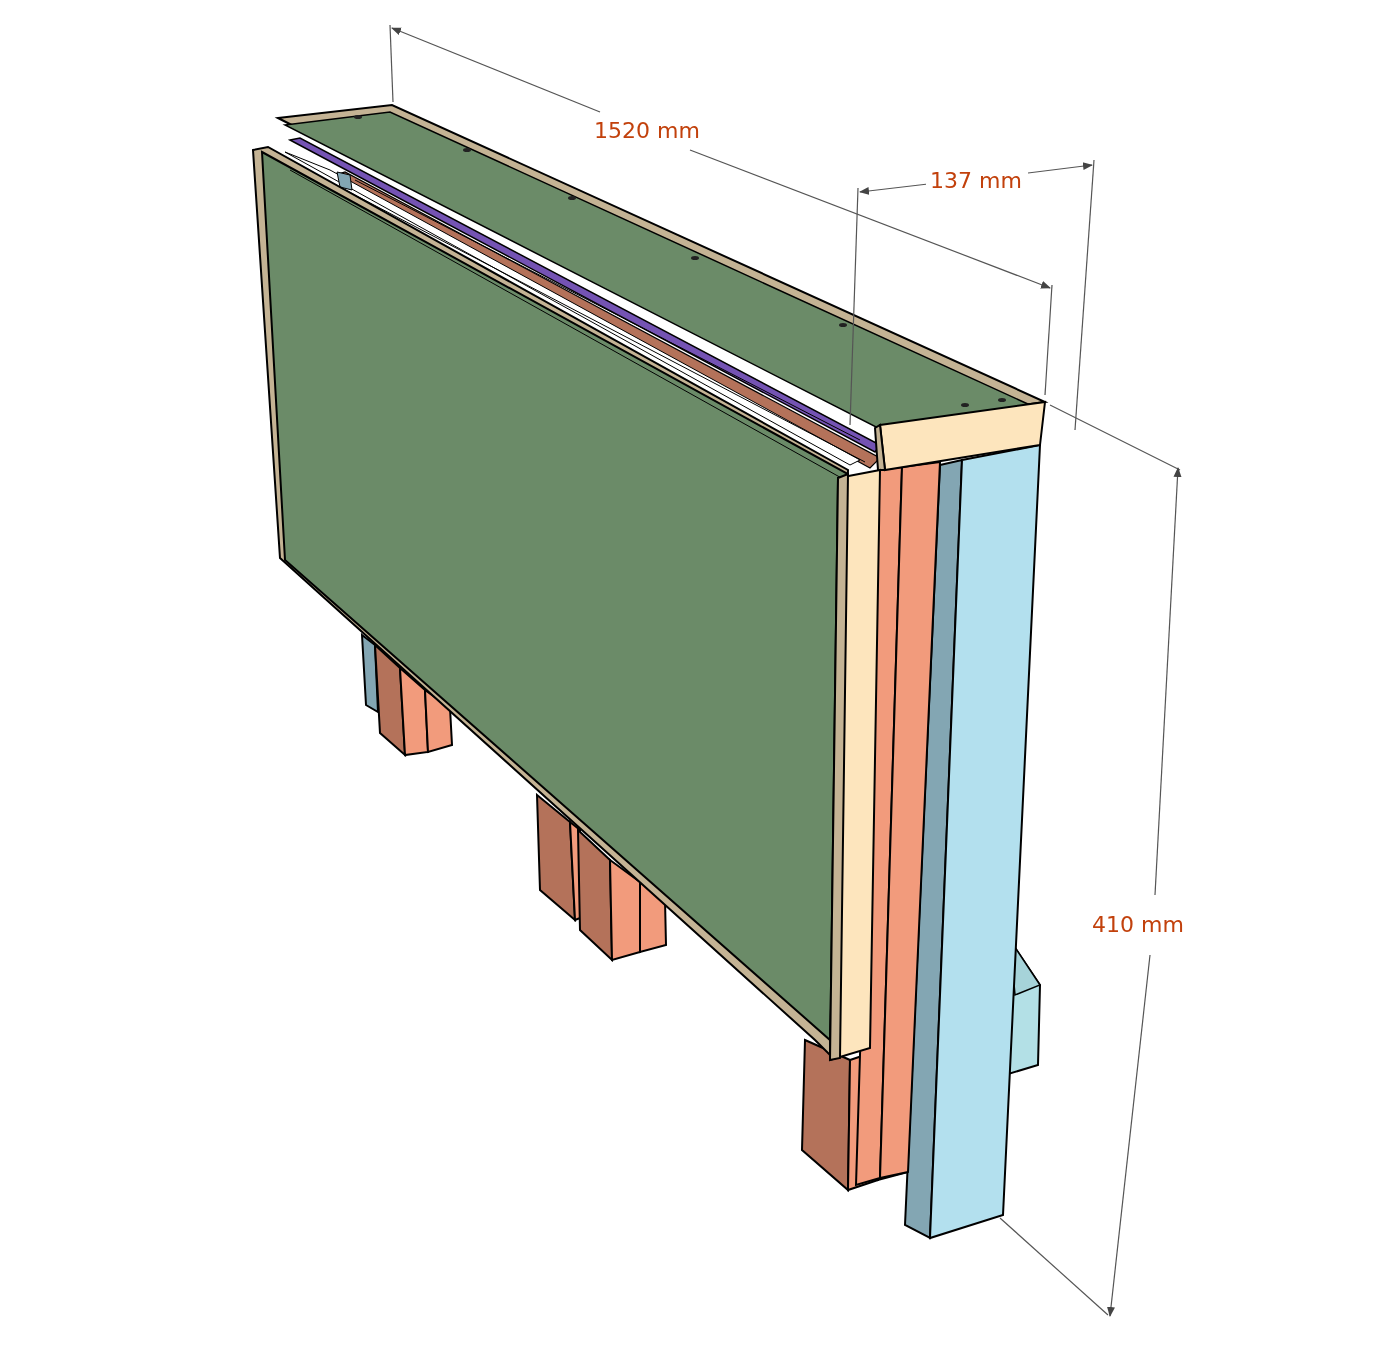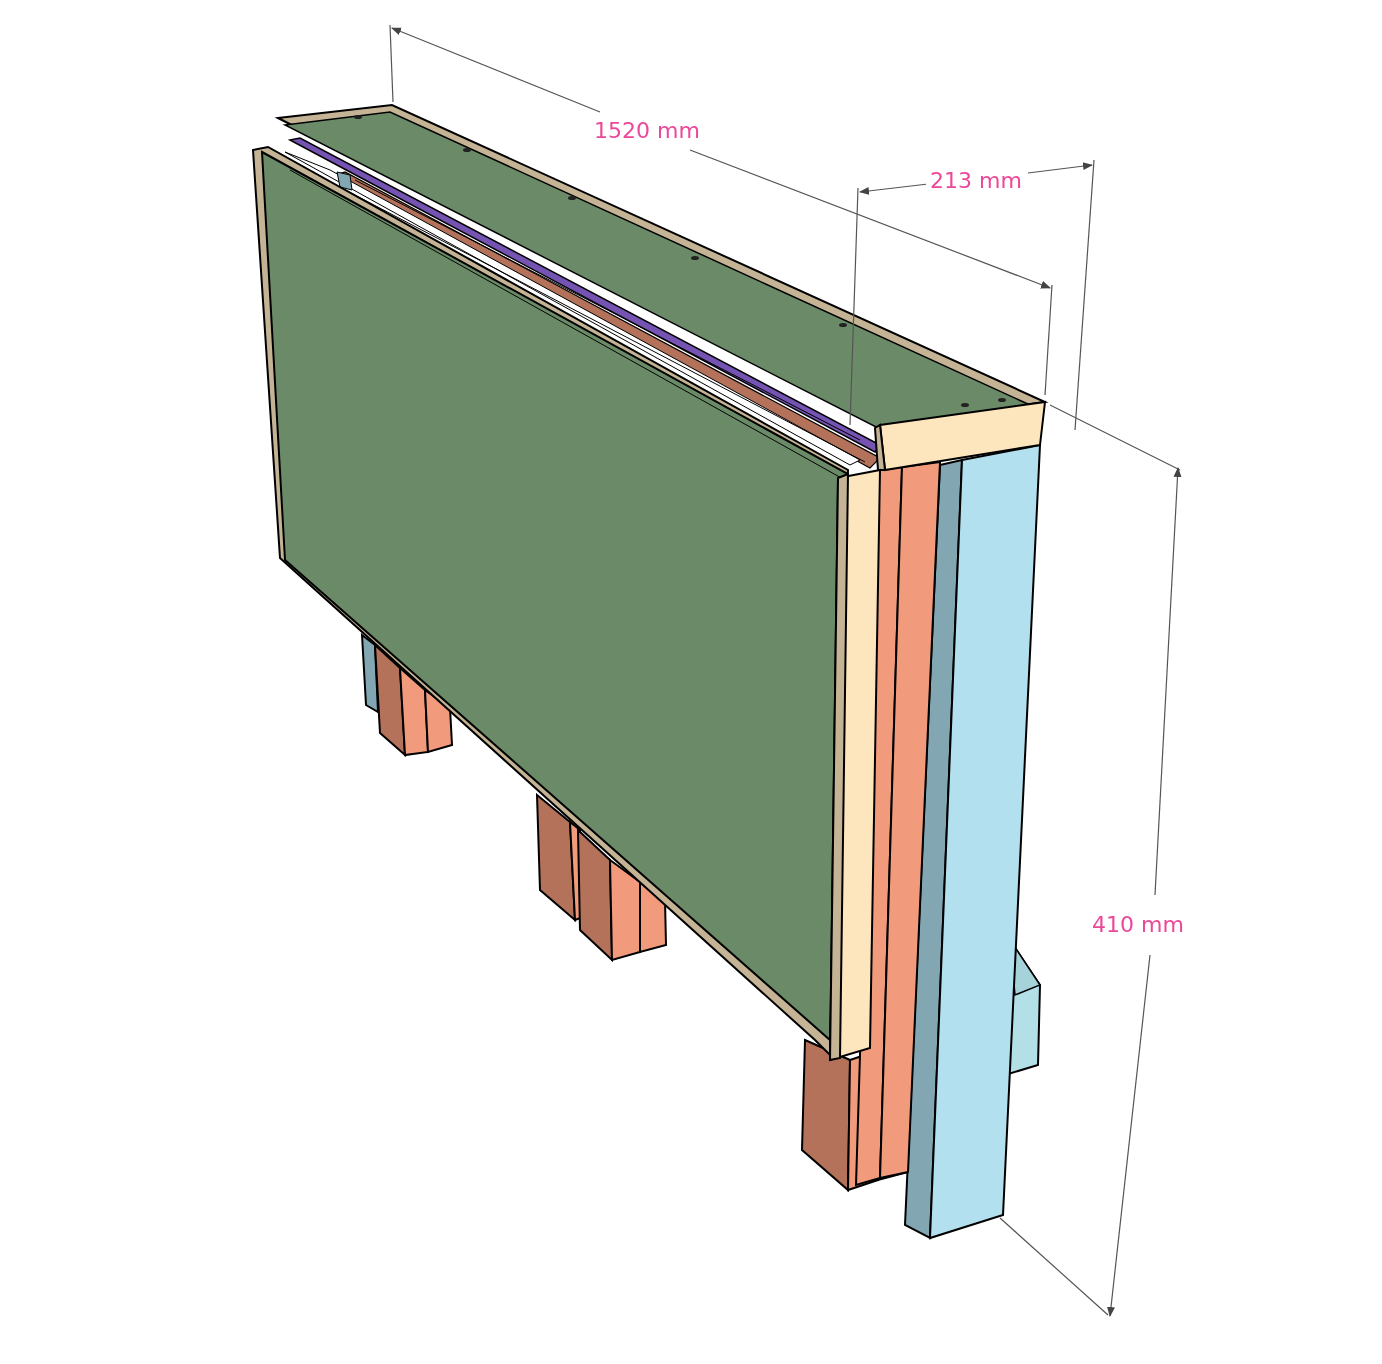--- a/index.html
+++ b/index.html
@@ -2,21 +2,21 @@
 <html><head>
 <meta charset="utf-8">
 <style>
   html, body { margin: 0; padding: 0; background: #ffffff; }
   body { width: 1382px; height: 1364px; overflow: hidden; position: relative; }
   #canvas { position: absolute; left: 0; top: 0; width: 1382px; height: 1364px; }
   .dim-label {
     position: absolute;
     font-family: "DejaVu Sans", "Liberation Sans", sans-serif;
     font-size: 22px;
-    color: #ec4899;
+    color: #c2410c;
     background: #ffffff;
     padding: 0 4px;
     line-height: 26px;
     white-space: nowrap;
   }
 </style>
 </head>
 <body>
 
 <svg id="canvas" viewBox="0 0 1382 1364" xmlns="http://www.w3.org/2000/svg">
@@ -109,14 +109,14 @@
   </g>
   <g stroke="#555" stroke-width="1.2" fill="none">
     <line x1="1050" y1="405" x2="1180" y2="470"></line>
     <line x1="1000" y1="1218" x2="1108" y2="1315"></line>
     <line x1="1178" y1="468" x2="1155" y2="895" marker-start="url(#arr)"></line>
     <line x1="1150" y1="955" x2="1110" y2="1316" marker-end="url(#arr)"></line>
   </g>
 </svg>
 
 <div class="dim-label" style="left:590px; top:118px;">1520 mm</div>
-<div class="dim-label" style="left:926px; top:168px;">213 mm</div>
+<div class="dim-label" style="left:926px; top:168px;">137 mm</div>
 <div class="dim-label" style="left:1088px; top:912px;">410 mm</div>
 
 </body></html>

